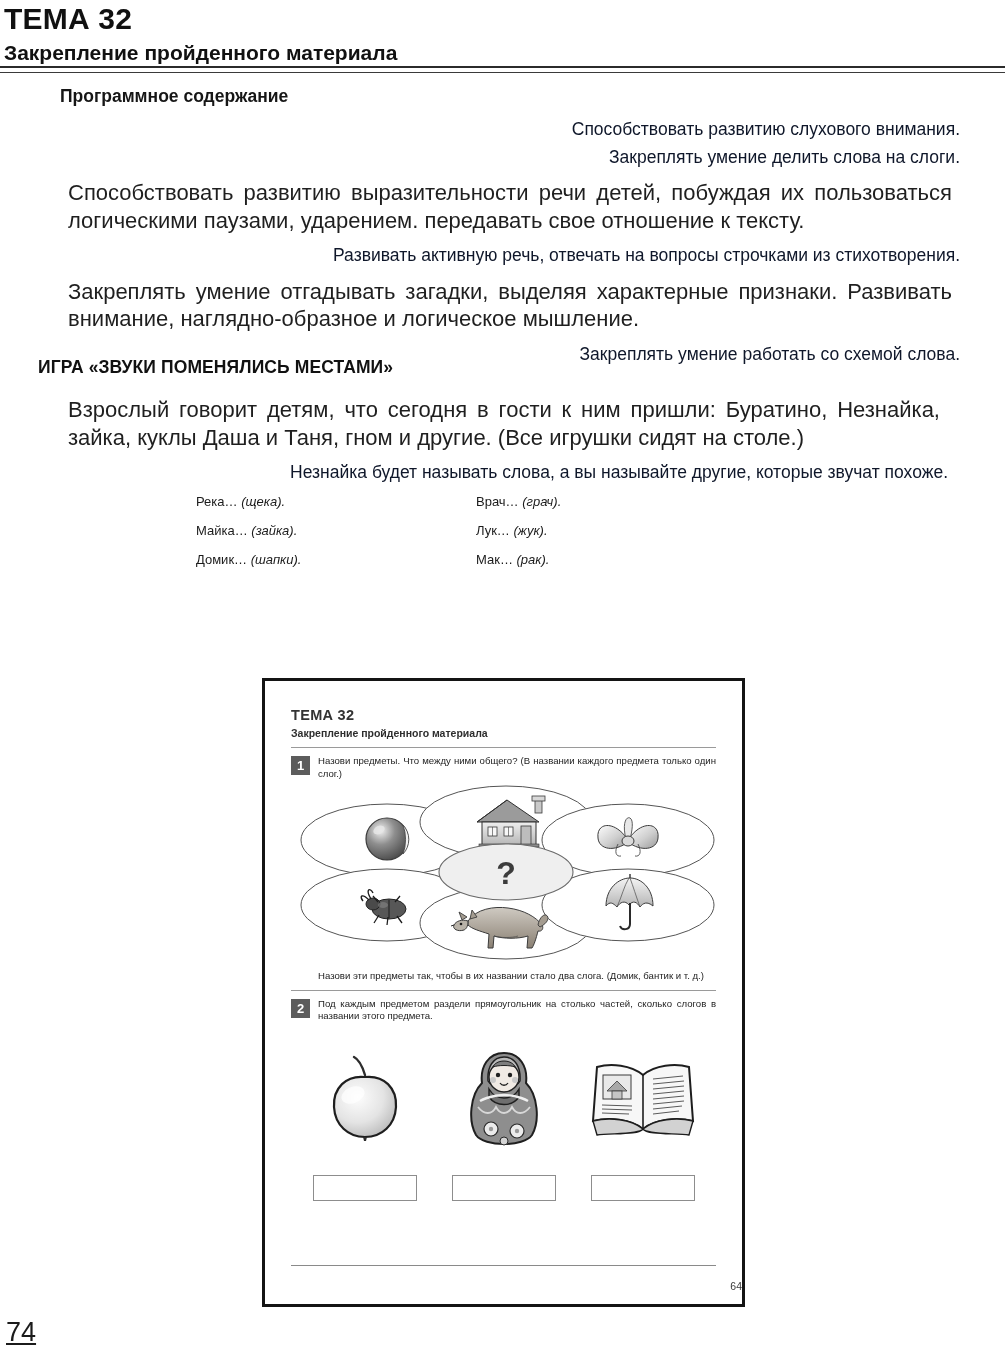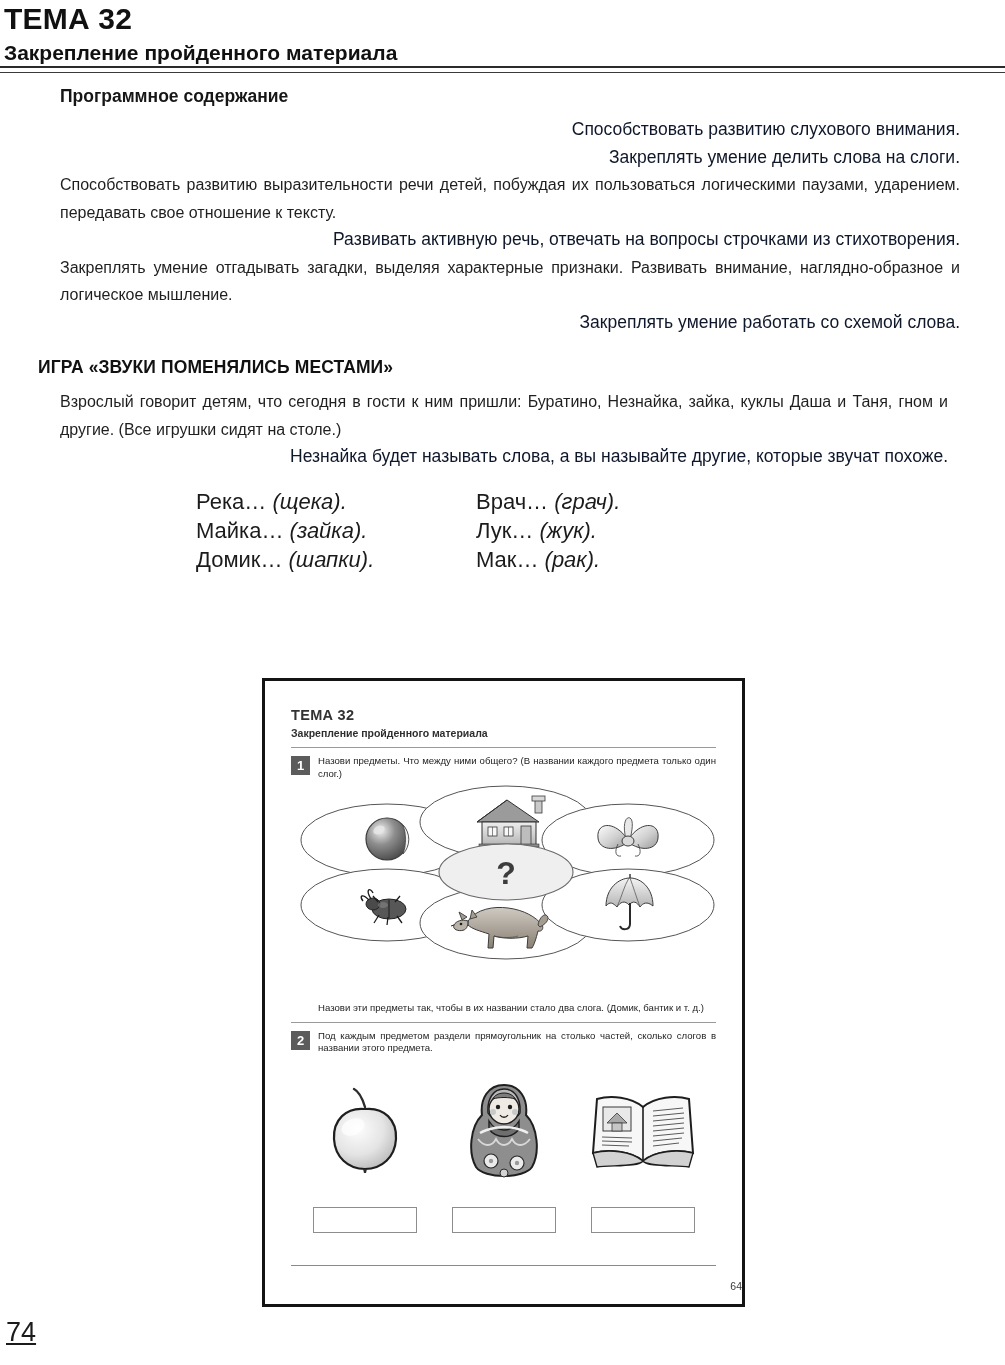--- a/index.html
+++ b/index.html
@@ -65,24 +65,24 @@
   }
   .body-line {
     font-size: 17.5px;
     line-height: 27.5px;
     color: #0f172a;
     margin: 0;
     font-weight: 400;
     text-align: right;
   }
   .body-para {
-    font-size: 16px;
+    font-size: 22px;
     line-height: 27.5px;
     color: #1f1f1f;
-    margin: 0;
+    margin: 8px;
     text-align: justify;
     text-justify: inter-word;
   }
 
   .game-title {
     position: absolute;
     left: 38px;
     top: 357px;
     font-size: 17.5px;
     font-weight: bold;
@@ -99,21 +99,21 @@
   
   .pairs {
     position: absolute;
     left: 196px;
     top: 487px;
     width: 560px;
   }
   .pair-row {
     display: flex;
     line-height: 29px;
-    font-size: 22px;
+    font-size: 13px;
   }
   .pair-col {
     width: 320px;
     white-space: nowrap;
   }
   .pair-col .ans {
     font-style: italic;
   }
 
   
@@ -178,21 +178,20 @@
     text-justify: inter-word;
     flex: 1 1 auto;
   }
   .ws-note {
     font-size: 9.6px;
     line-height: 12.6px;
     color: #232323;
     margin-left: 27px;
     text-align: justify;
     text-justify: inter-word;
-    margin-top: 32px;
   }
 
   
   .ellipse-area {
     position: relative;
     width: 100%;
     height: 188px;
     margin-top: 2px;
   }
   .ellipse-area svg { display: block; }

